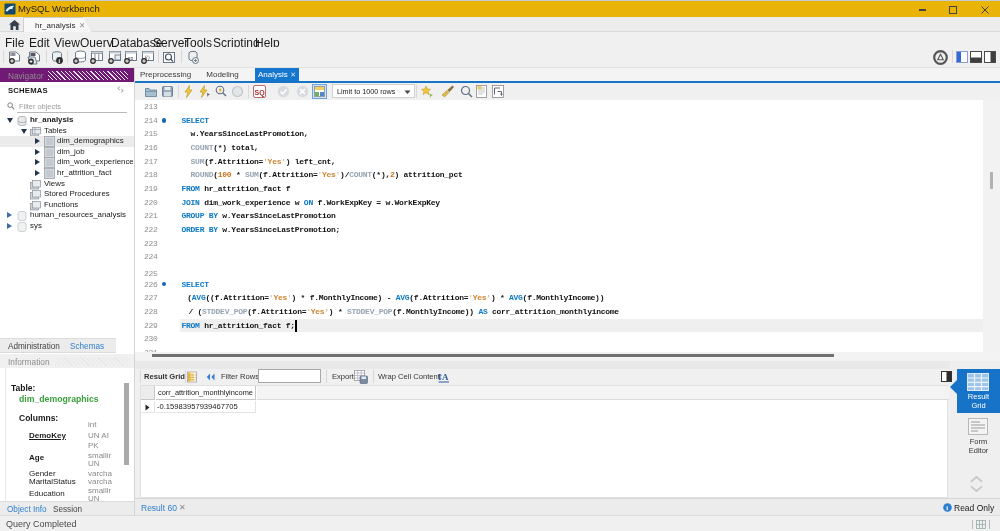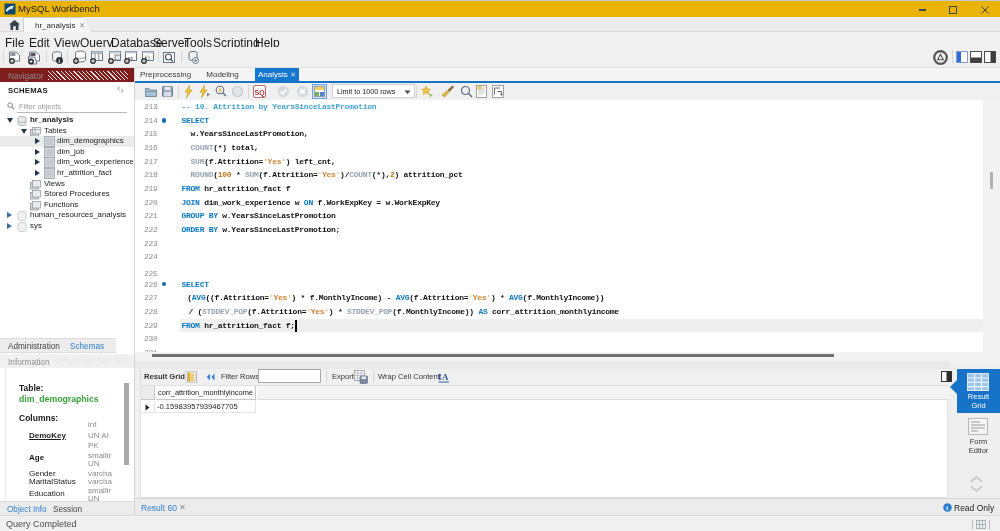--- a/index.html
+++ b/index.html
@@ -19,21 +19,21 @@
   #hrtabx { left:79px; top:3.5px; font-size:7.5px; color:#8a8a8a; }
   
   #menubar { left:0; top:31px; width:1000px; height:15px; background:#f0f0f0; }
   .menuitem { position:absolute; top:3.5px; font-size:12px; color:#1a1a1a; }
   .menuitem u { text-decoration-thickness:0.5px; text-underline-offset:1.5px; }
   
   #maintoolbar { left:0; top:46px; width:1000px; height:21px; background:#f0f0f0; border-bottom:1px solid #e0e0e0; }
   .tbsep { position:absolute; top:3px; width:1px; height:13px; background:#d8d8d8; }
   
   #leftpanel { left:0; top:67px; width:134px; height:447px; background:#fff; }
-  #navhead { left:0; top:0; width:134px; height:14px; background:#7f1d1d; }
+  #navhead { left:0; top:0; width:134px; height:14px; background:#701a75; }
   #navhead span { position:absolute; left:8px; top:2.5px; font-size:8.3px; color:#8d8d8d; }
   #schemashead { left:0; top:14px; width:134px; height:16px; background:#fff; }
   #schemashead b { position:absolute; left:8px; top:4px; font-size:7.7px; color:#1a1a1a; letter-spacing:0.2px; }
   #filterrow { left:0; top:31px; width:134px; height:15px; }
   #filterrow span { position:absolute; left:19px; top:3px; font-size:7.4px; color:#9a9a9a; }
   #filterrow .uline { position:absolute; left:17px; top:13px; width:110px; height:1px; background:#b9b9b9; }
   .trow { position:absolute; width:134px; height:11px; font-size:7.9px; color:#1a1a1a; white-space:nowrap; overflow:hidden; }
   .trow span.t { position:absolute; top:0px; }
   .arr { position:absolute; width:0; height:0; }
   .arr.open  { border-left:3.5px solid transparent; border-right:3.5px solid transparent; border-top:5px solid #24364e; margin-top:3px; }
@@ -322,21 +322,21 @@
     </div>
     <div class="abs" id="adminschemas">
       <span class="abs" style="left:8px;top:3px;font-size:8.2px;color:#444">Administration</span>
       <span class="abs" style="left:70px;top:3px;font-size:8.2px;color:#2f7fd0">Schemas</span>
     </div>
     <div class="abs" id="infohead">
         <span>Information</span>
         <div class="abs hatch" style="left:55px;top:3px;width:73px;height:9px"></div>
       </div>
     <div class="abs" id="infobody">
-      <div class="abs" style="left:19px;top:15px;font-weight:bold;font-size:8.5px">Table:</div>
+      <div class="abs" style="left:11px;top:15px;font-weight:bold;font-size:8.5px">Table:</div>
       <div class="abs" style="left:19px;top:26px;color:#39a03b;font-weight:bold;font-size:8.7px">dim_demographics</div>
       <div class="abs" style="left:19px;top:44.5px;font-weight:bold;font-size:8.5px">Columns:</div>
       <div class="abs" style="left:88px;top:52px;color:#8a8a8a">int</div>
       <div class="abs" style="left:29px;top:62.5px;font-weight:bold;text-decoration:underline">DemoKey</div>
       <div class="abs" style="left:88px;top:62.5px;color:#8a8a8a">UN AI</div>
       <div class="abs" style="left:88px;top:73px;color:#8a8a8a">PK</div>
       <div class="abs" style="left:29px;top:85px;font-weight:bold">Age</div>
       <div class="abs" style="left:88px;top:82.5px;color:#8a8a8a">smallir</div>
       <div class="abs" style="left:88px;top:91px;color:#8a8a8a">UN</div>
       <div class="abs" style="left:29px;top:100.5px">Gender</div>
@@ -435,21 +435,21 @@
       <svg class="abs" style="left:357px;top:2px" width="12" height="13" viewBox="0 0 12 13">
           <rect x="0.5" y="0.5" width="11" height="12" fill="#fff" stroke="#8a8a8a" stroke-width="0.8"></rect>
           <path d="M2.5 9.5 L2.5 3 L8 3" fill="none" stroke="#667" stroke-width="1"></path>
           <path d="M5.5 6.5 L9.5 6.5 L9.5 10.5" fill="none" stroke="#667" stroke-width="1"></path>
           <path d="M9.5 10.5 L7.5 8.8 L11 8.8 Z" fill="#667"></path>
         </svg>
     </div>
     <div class="abs" id="codearea">
       <div class="abs" id="curline"></div>
       <div id="code">
-        <div class="cline" style="top:0px"><span class="lnum">213</span><span class="ctext"><span class="c">    -- 10. Attrition by YearsSinceLastPromotion</span></span></div>
+        <div class="cline" style="top:0px"><span class="lnum">213</span></div>
         <div class="cline" style="top:13.66px"><span class="lnum">214</span><span class="dot"></span><span class="ctext">    <span class="k">SELECT</span></span></div>
         <div class="cline" style="top:27.32px"><span class="lnum">215</span><span class="ctext">      w.YearsSinceLastPromotion,</span></div>
         <div class="cline" style="top:40.98px"><span class="lnum">216</span><span class="ctext">      <span class="f">COUNT</span>(*) total,</span></div>
         <div class="cline" style="top:54.64px"><span class="lnum">217</span><span class="ctext">      <span class="f">SUM</span>(f.Attrition=<span class="q">'</span><span class="s">Yes</span><span class="q">'</span>) left_cnt,</span></div>
         <div class="cline" style="top:68.3px"><span class="lnum">218</span><span class="ctext">      <span class="f">ROUND</span>(<span class="n">100</span> * <span class="f">SUM</span>(f.Attrition=<span class="q">'</span><span class="s">Yes</span><span class="q">'</span>)/<span class="f">COUNT</span>(*),<span class="n">2</span>) attrition_pct</span></div>
         <div class="cline" style="top:81.96px"><span class="lnum">219</span><span class="ctext">    <span class="k">FROM</span> hr_attrition_fact f</span></div>
         <div class="cline" style="top:95.62px"><span class="lnum">220</span><span class="ctext">    <span class="k">JOIN</span> dim_work_experience w <span class="k">ON</span> f.WorkExpKey = w.WorkExpKey</span></div>
         <div class="cline" style="top:109.28px"><span class="lnum">221</span><span class="ctext">    <span class="k">GROUP BY</span> w.YearsSinceLastPromotion</span></div>
         <div class="cline" style="top:122.94px"><span class="lnum">222</span><span class="ctext">    <span class="k">ORDER BY</span> w.YearsSinceLastPromotion;</span></div>
         <div class="cline" style="top:136.6px"><span class="lnum">223</span></div>

